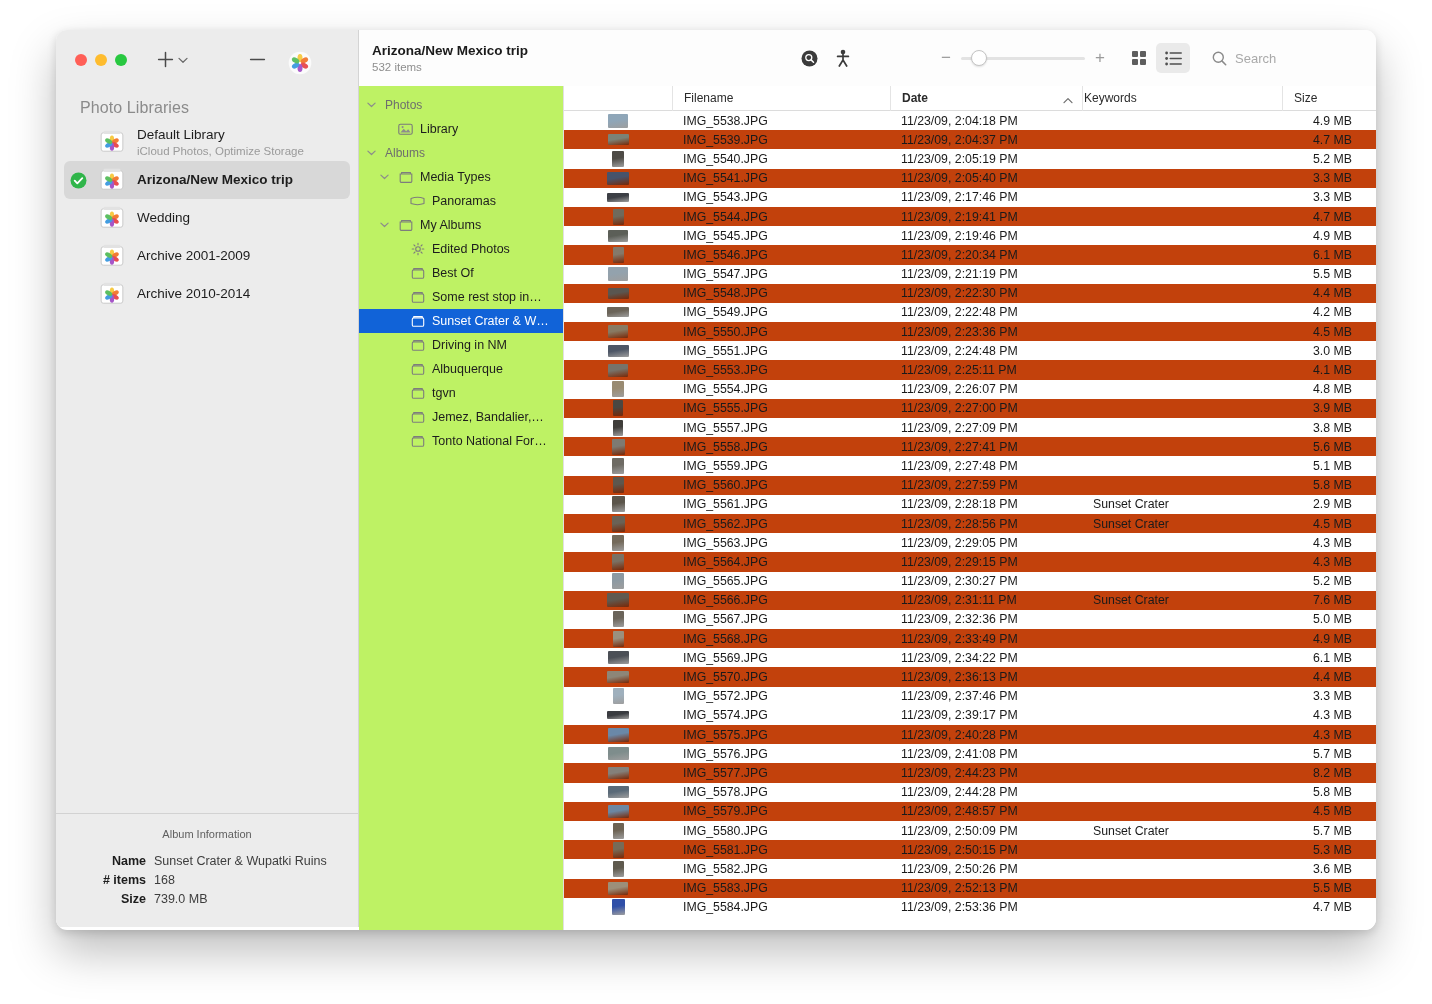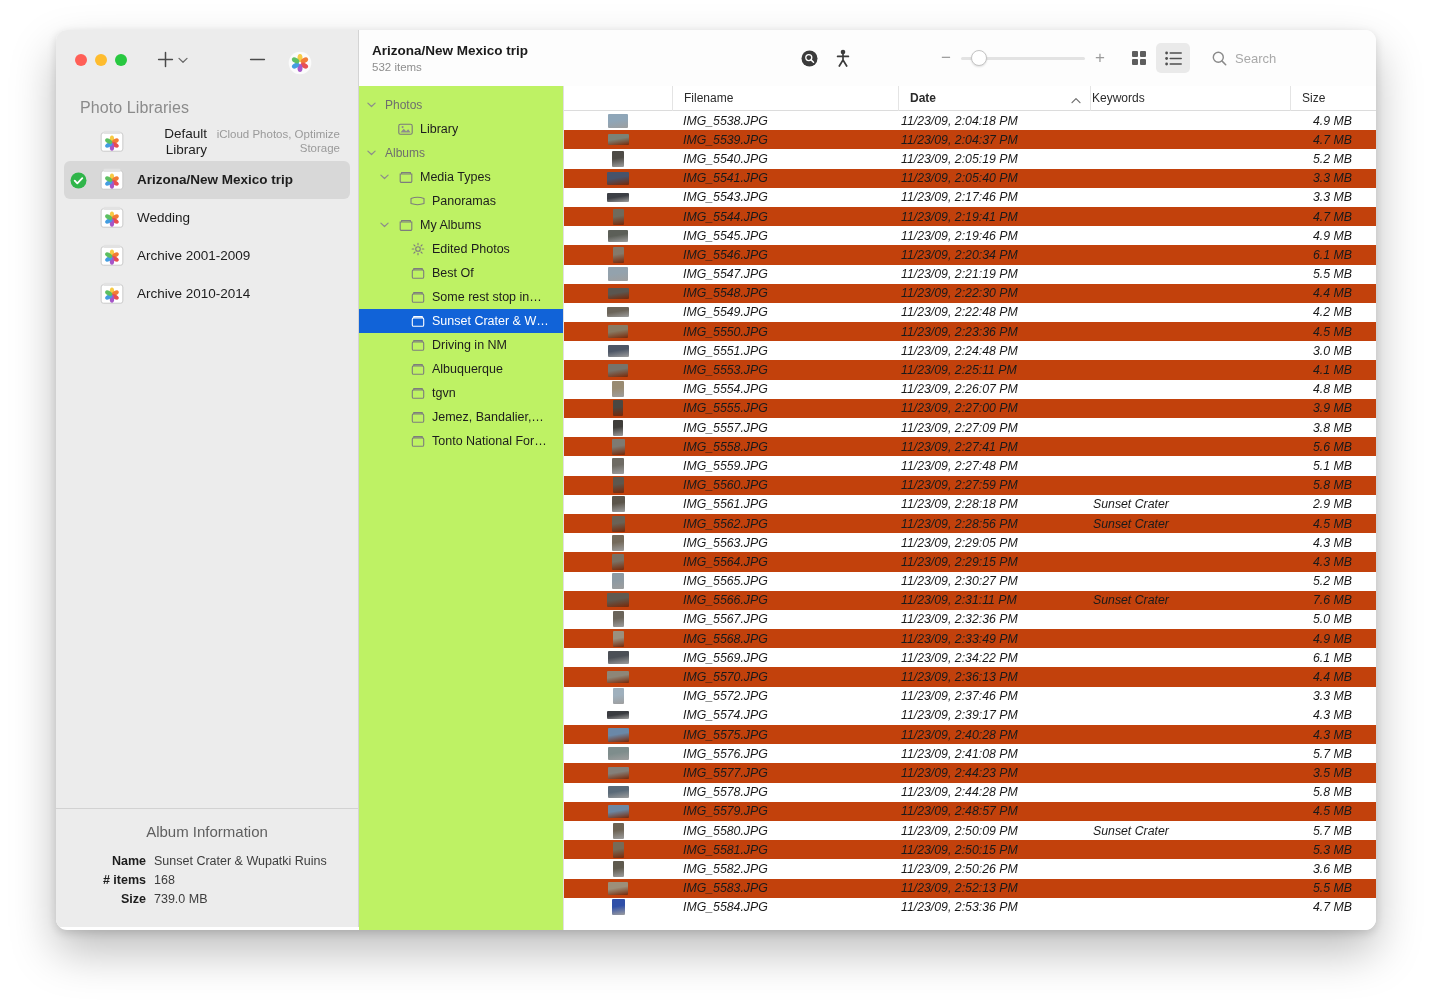--- a/index.html
+++ b/index.html
@@ -51,31 +51,31 @@
   .lib-list { padding: 0 8px; }
   .lib-item {
     display: flex; align-items: center; gap: 12px;
     height: 38px; padding: 0 10px 0 6px; margin: 0 0 0 0;
     border-radius: 6px; position: relative;
   }
   .lib-item.selected { background: #d8d8d8; }
   .lib-check { width: 17px; height: 17px; flex:0 0 17px; }
   .lib-check.empty { visibility: hidden; }
   .lib-icon { width: 26px; height: 26px; flex: 0 0 26px; }
-  .lib-text { display: flex; flex-direction: row; justify-content: center; text-align: right; }
+  .lib-text { display: flex; flex-direction: column; justify-content: center; }
   .lib-name { font-size: 13.5px; color: #1d1d1d; line-height: 16px; }
   .lib-item.selected .lib-name { font-weight: bold; }
   .lib-sub { font-size: 11.5px; color: #9a9a9a; line-height: 14px; margin-top:1px; }
 
   .sb-spacer { flex: 1 1 auto; }
   .album-info {
     border-top: 1px solid #d2d2d2;
     padding: 14px 0 18px 0;
   }
-  .ai-title { text-align: center; font-size: 15px; color: #5f5f5f; margin-bottom: 12px; }
+  .ai-title { text-align: center; font-size: 11px; color: #5f5f5f; margin-bottom: 12px; }
   .ai-row { display: flex; font-size: 12.5px; line-height: 19px; }
   .ai-key { width: 98px; text-align: right; font-weight: bold; color: #1d1d1d; padding-right: 8px; }
   .ai-val { color: #3d3d3d; }
 
   
   .mid { display:flex; flex-direction: column; width: 1017px; }
   .mid-toolbar {
     height: 56px; flex: 0 0 56px;
     background: #fdfdfd;
     display: flex; align-items: center;
@@ -128,27 +128,27 @@
     height: 25px; flex: 0 0 25px;
     border-bottom: 1px solid #dcdcdc;
     display: flex; align-items: center;
     font-size: 12px; color: #2b2b2b;
     background: #fff;
     position: relative;
   }
   .fp-head .col { position: relative; height: 25px; display:flex; align-items:center; }
   .col-thumb { width: 108px; flex: 0 0 108px; }
   .col-name  { width: 218px; flex: 0 0 218px; border-left: 1px solid #e4e4e4; padding-left: 11px; }
-  .col-date  { width: 192px; flex: 0 0 192px; border-left: 1px solid #e4e4e4; padding-left: 11px; margin-left: 8px; }
+  .col-date  { width: 192px; flex: 0 0 192px; border-left: 1px solid #e4e4e4; padding-left: 11px; }
   .col-kw    { width: 200px; flex: 0 0 200px; border-left: 1px solid #e4e4e4; padding-left: 1px; }
   .col-size  { flex: 1 1 auto; border-left: 1px solid #e4e4e4; padding-left: 11px; }
   .fp-head .col-date { font-weight: bold; }
   .sort-arrow { position:absolute; right: 9px; top: 7px; color:#6d6d6d; }
 
-  .fp-rows { flex: 1 1 auto; overflow: hidden; position: relative; font-style: italic; }
+  .fp-rows { flex: 1 1 auto; overflow: hidden; position: relative; }
   .frow { display:flex; align-items:center; height: 19.2px; font-size: 12.3px; color: #1a1a1a; }
   .frow.odd { background: #c2410c; }
   .frow .c { height: 19.2px; display:flex; align-items:center; overflow:hidden; white-space:nowrap; }
   .c-thumb { width: 108px; flex:0 0 108px; justify-content: center; }
   .c-name  { width: 218px; flex:0 0 218px; padding-left: 11px; }
   .c-date  { width: 192px; flex:0 0 192px; padding-left: 11px; }
   .c-kw    { width: 200px; flex:0 0 200px; padding-left: 11px; }
   .c-size  { flex: 1 1 auto; padding-right: 24px; justify-content: flex-end; }
 
   .thumb { display:block; background:#c9c9c9; border-radius: 1px; }
@@ -873,21 +873,21 @@
                 <div class="c c-kw"></div>
                 <div class="c c-size">5.7 MB</div>
               </div>
               <div class="frow odd">
                 <div class="c c-thumb">
                   <span class="thumb" style="width: 21px; height: 12px; background: linear-gradient(170deg, rgb(132, 128, 122) 0%, rgb(132, 128, 122) 45%, rgba(0, 0, 0, 0.38) 100%);"></span>
                 </div>
                 <div class="c c-name">IMG_5577.JPG</div>
                 <div class="c c-date">11/23/09, 2:44:23 PM</div>
                 <div class="c c-kw"></div>
-                <div class="c c-size">3.5 MB</div>
+                <div class="c c-size">8.2 MB</div>
               </div>
               <div class="frow">
                 <div class="c c-thumb">
                   <span class="thumb" style="width: 21px; height: 12px; background: linear-gradient(170deg, rgb(90, 106, 120) 0%, rgb(90, 106, 120) 45%, rgba(0, 0, 0, 0.38) 100%);"></span>
                 </div>
                 <div class="c c-name">IMG_5578.JPG</div>
                 <div class="c c-date">11/23/09, 2:44:28 PM</div>
                 <div class="c c-kw"></div>
                 <div class="c c-size">5.8 MB</div>
               </div>

